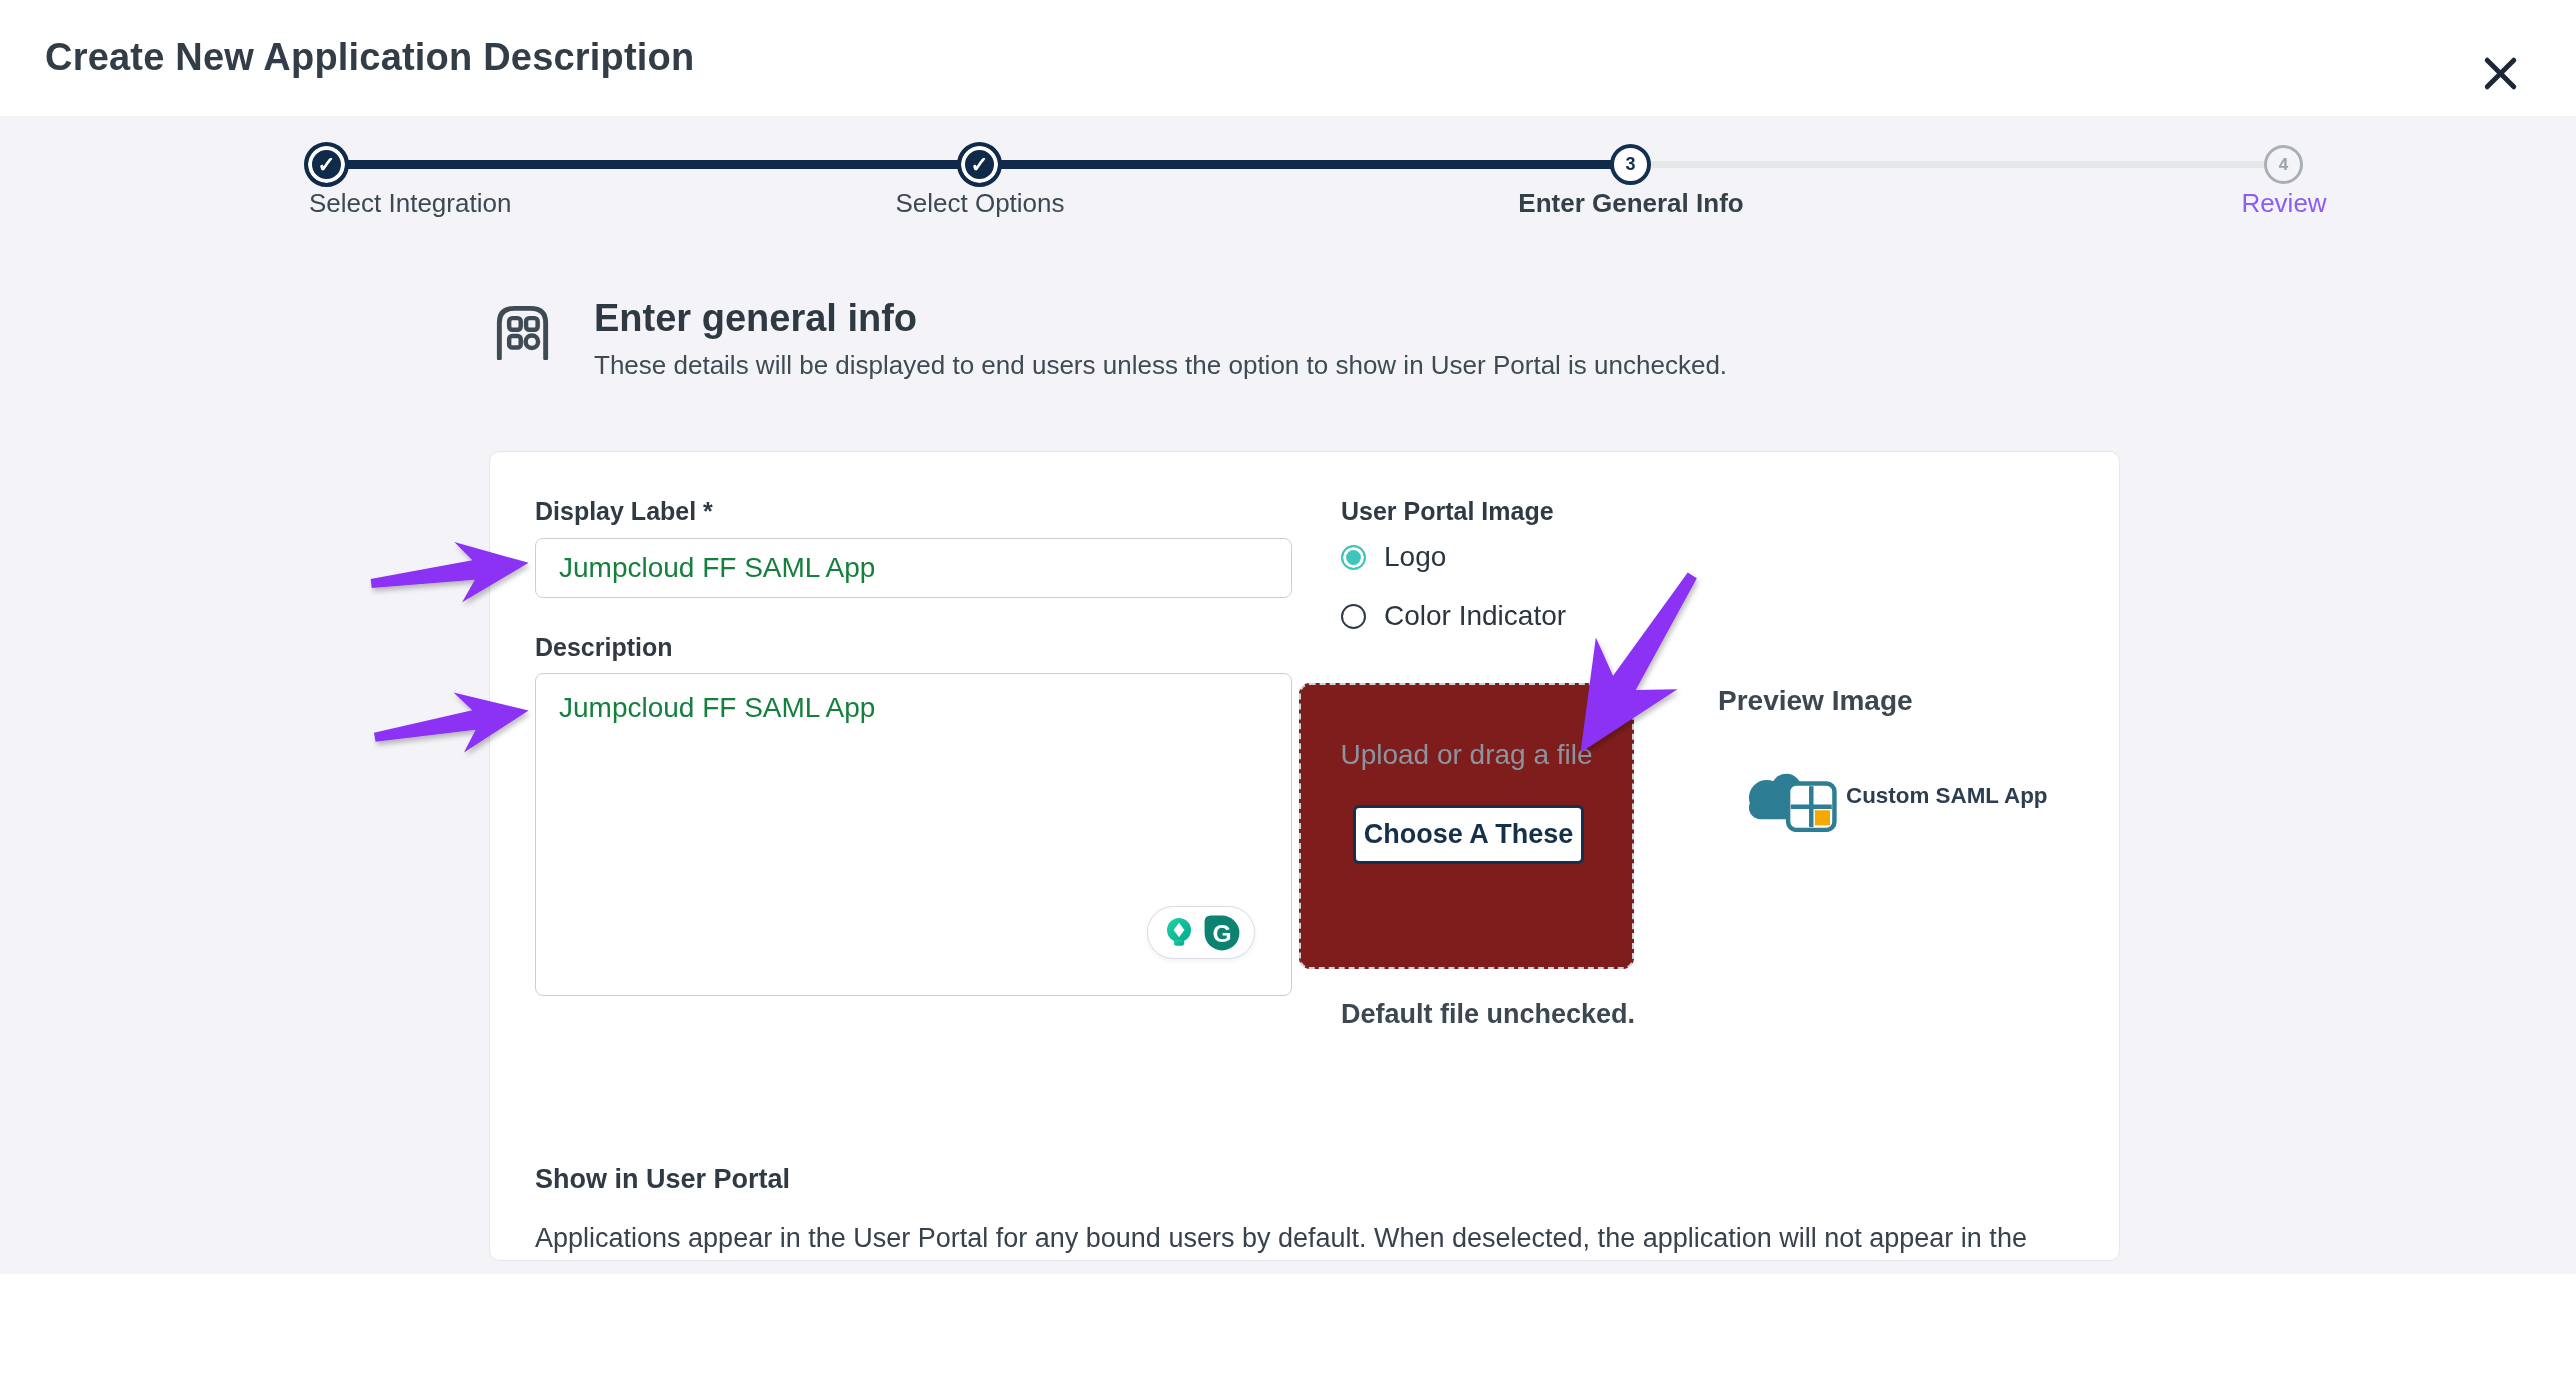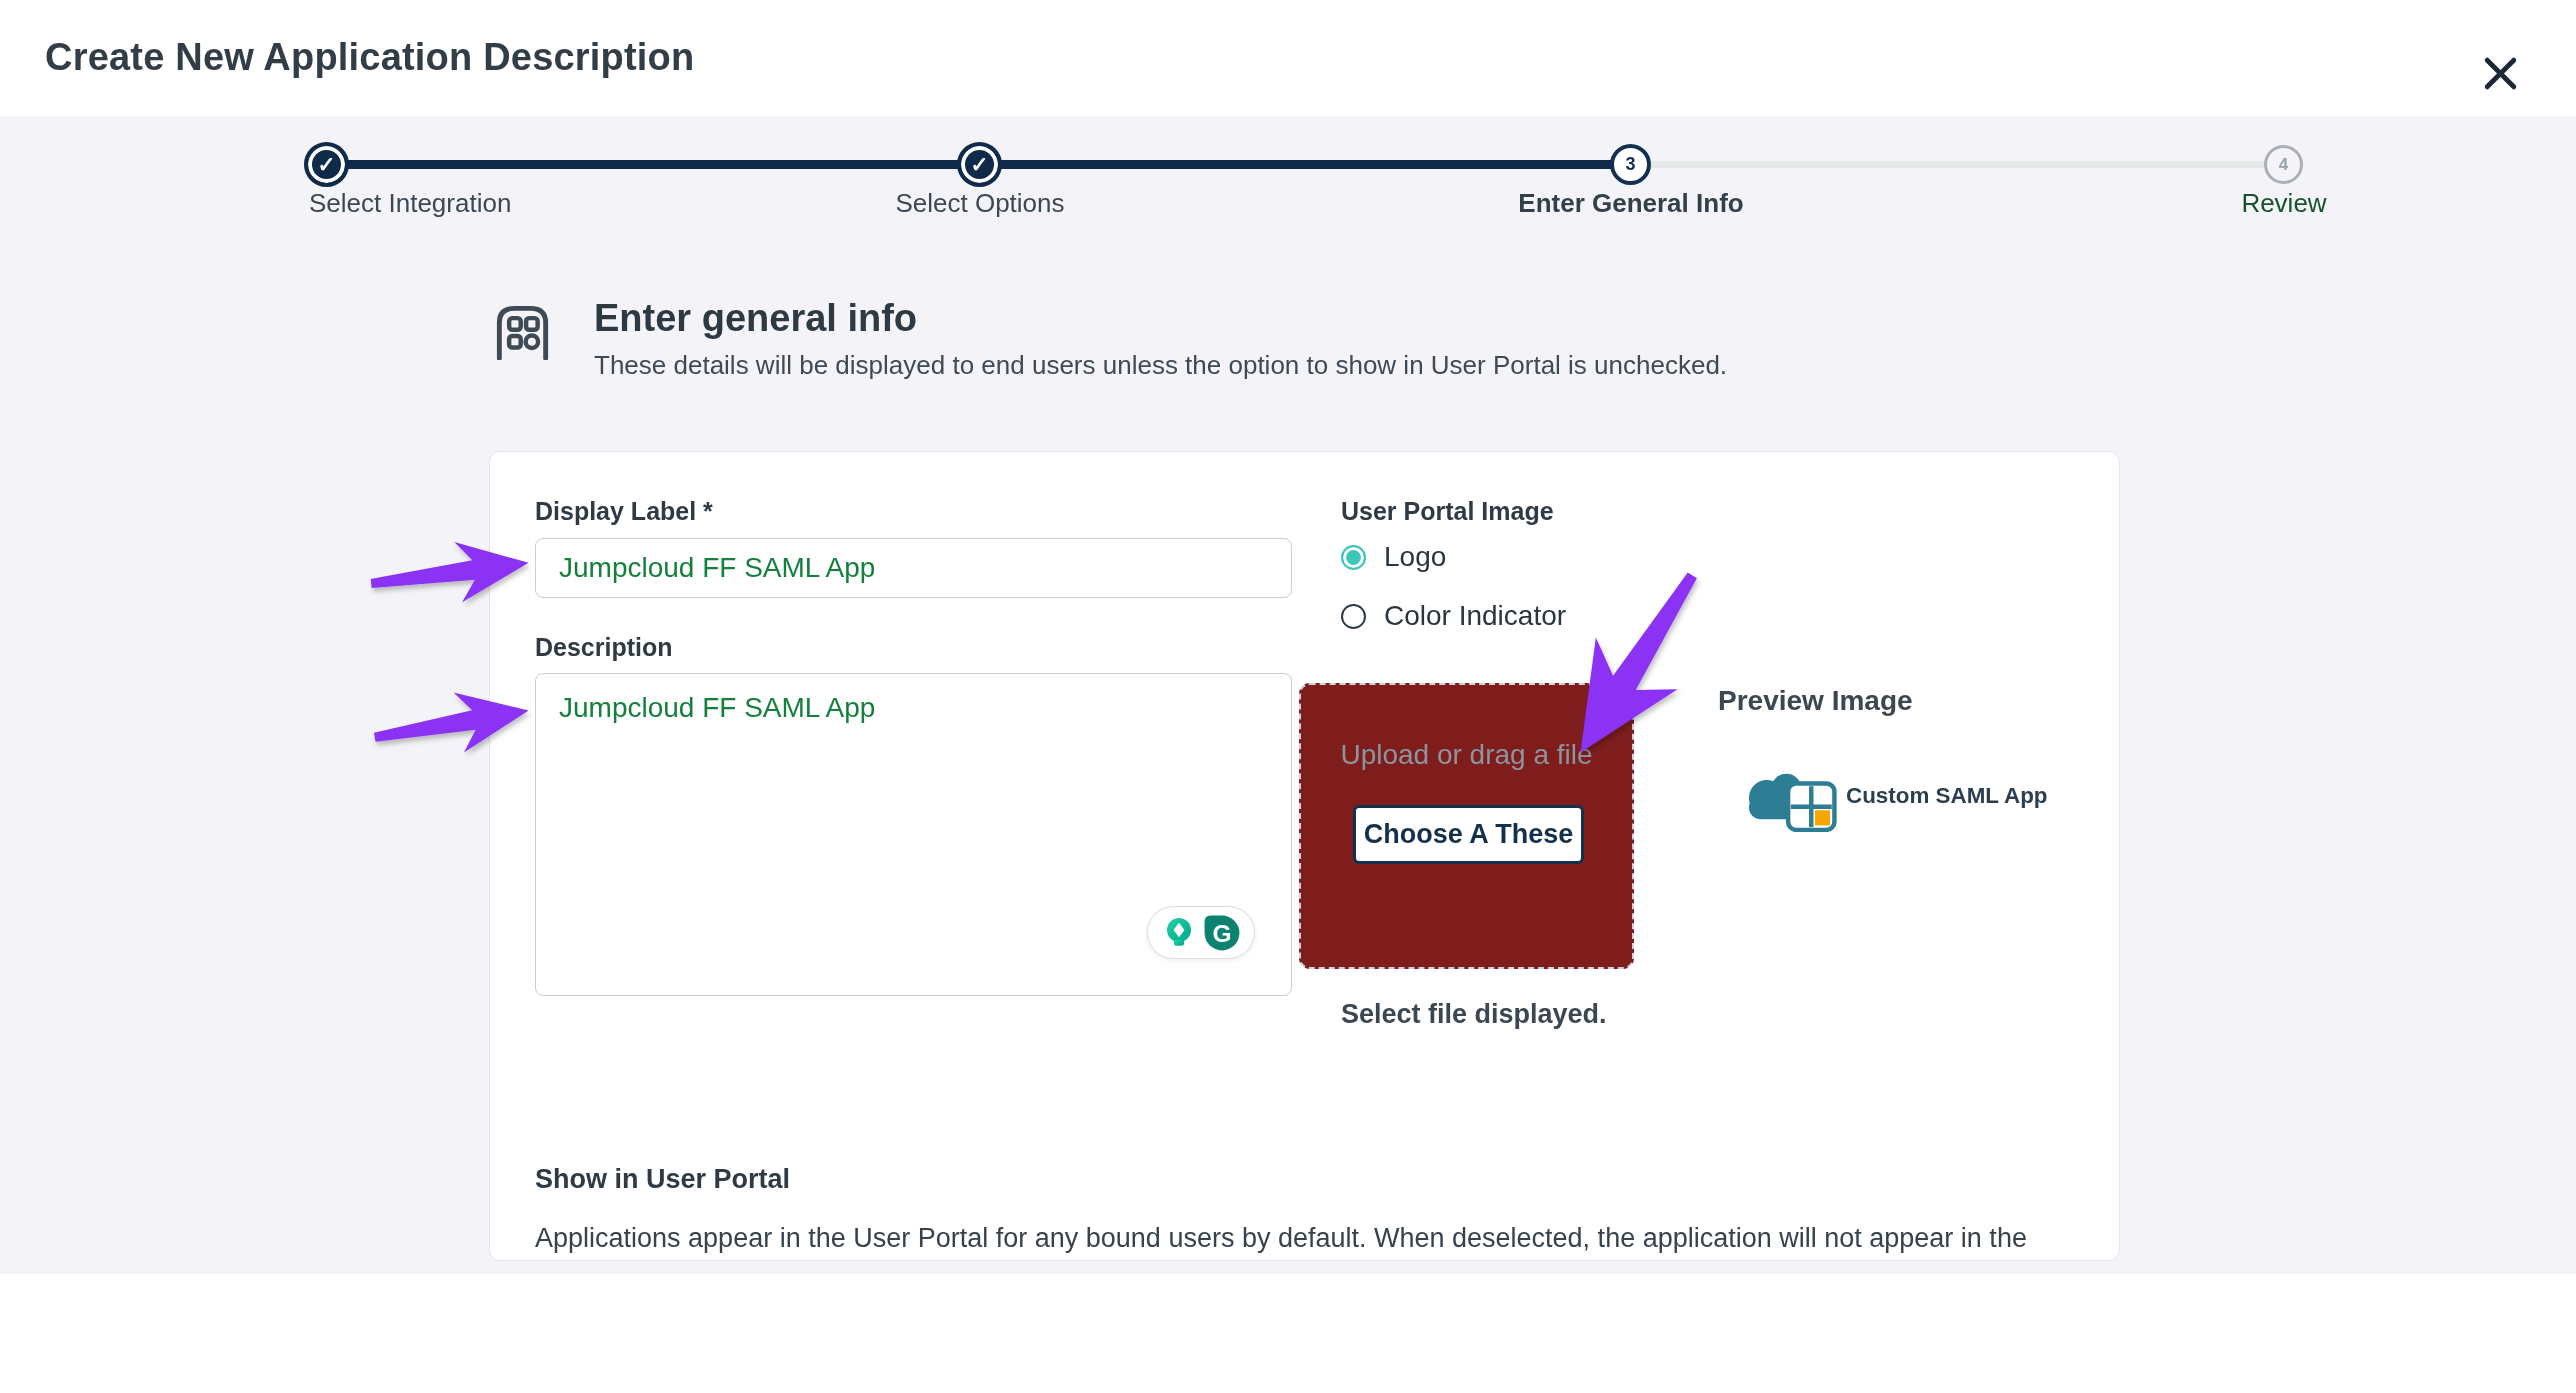--- a/index.html
+++ b/index.html
@@ -23,21 +23,21 @@
   .step-dot{position:absolute;box-sizing:border-box;border-radius:50%;display:flex;align-items:center;justify-content:center;}
   .step-dot.done{width:45px;height:45px;background:#0f2b49;border:4.5px solid #0f2b49;
                  box-shadow:inset 0 0 0 4px #ffffff;color:#ffffff;font-size:21.5px;font-weight:700;}
   .step-dot.active{width:41px;height:41px;background:#ffffff;border:4.5px solid #143050;
                    color:#143050;font-size:18px;font-weight:700;}
   .step-dot.todo{width:39px;height:39px;background:#f4f4f8;border:3.6px solid #a9afb6;
                  color:#9ba2aa;font-size:17px;font-weight:700;}
   .step-label{position:absolute;top:72px;width:376px;font-size:26px;color:#3d4852;text-align:center;}
   .step-label.first{text-align:left;}
   .step-label.active{font-weight:700;color:#333f49;}
-  .step-label.muted{color:#14532d;}
+  .step-label.muted{color:#8b5cf6;}
 
   
   #section-icon{left:493px;top:187px;width:59px;height:57px;}
   #section-title{left:594px;top:181px;font-size:38px;font-weight:800;color:#2e3943;}
   #section-subtitle{left:594px;top:234px;font-size:26px;color:#3f4a55;}
 
   
   #card{left:489px;top:335px;width:1631px;height:810px;background:#ffffff;border:0.9px solid #e4e6ec;
         border-radius:10.7px;box-sizing:border-box;overflow:hidden;}
   .fld-label{position:absolute;font-size:25px;font-weight:700;color:#2f3a44;text-align:right;}
@@ -156,21 +156,21 @@
       </div>
       <div class="radio-row" style="left:851px;top:148px;">
         <span class="radio-circle off"></span>
         <span class="radio-text">Color Indicator</span>
       </div>
 
       <div id="upload-box" class="abs">
         <div id="upload-hint" class="abs">Upload or drag a file</div>
         <button id="choose-btn" class="abs">Choose A These</button>
       </div>
-      <div id="default-note" class="abs">Select file displayed.</div>
+      <div id="default-note" class="abs">Default file unchecked.</div>
 
       <div id="preview-label" class="abs">Preview Image</div>
       <div id="logo-row" class="abs">
         <svg id="app-logo" viewBox="0 0 110 80">
           <circle cx="30" cy="42" r="20" fill="#2d7e95"></circle>
           <circle cx="52" cy="32" r="17" fill="#2d7e95"></circle>
           <rect x="10" y="40" width="60" height="26" rx="13" fill="#2d7e95"></rect>
           <rect x="54" y="26" width="52" height="52" rx="9" fill="#ffffff" stroke="#2d7e95" stroke-width="5"></rect>
           <line x1="80" y1="29" x2="80" y2="75" stroke="#2d7e95" stroke-width="5"></line>
           <line x1="57" y1="52" x2="103" y2="52" stroke="#2d7e95" stroke-width="5"></line>

